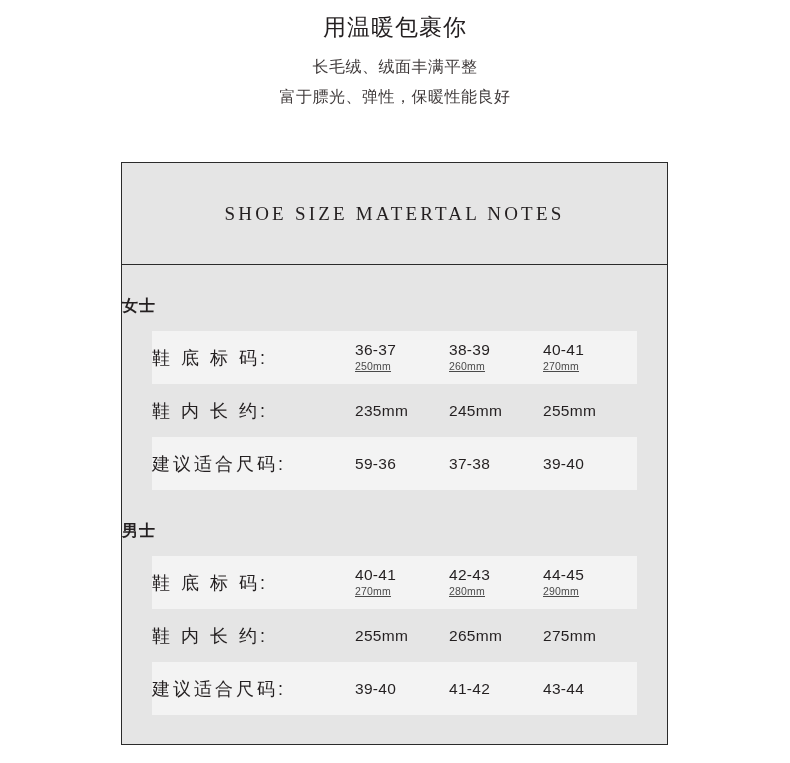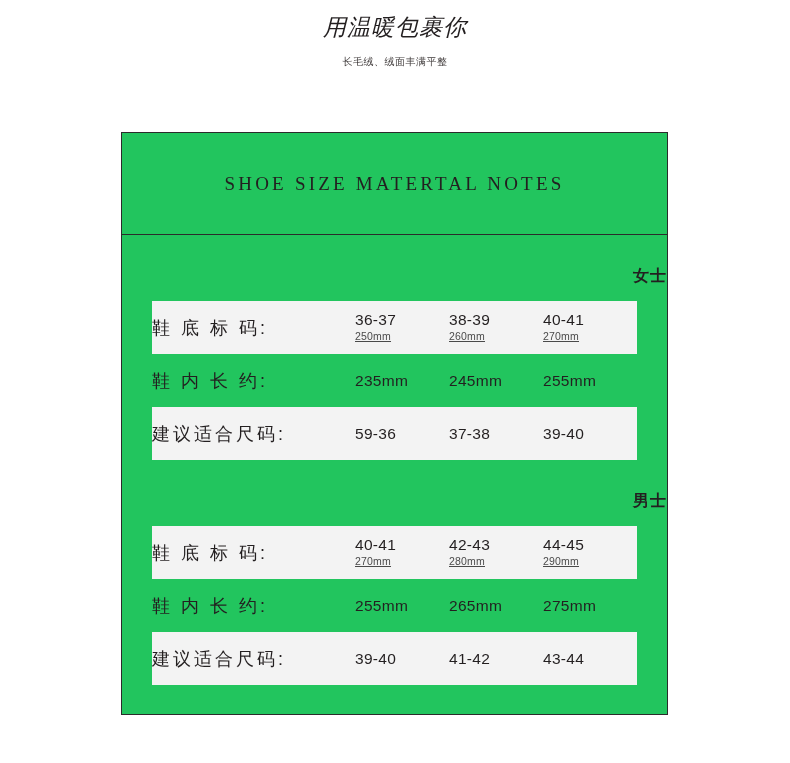--- a/index.html
+++ b/index.html
@@ -22,38 +22,37 @@
     padding-top: 14px;
     text-align: center;
   }
   .header-title {
     font-size: 23px;
     font-weight: normal;
     letter-spacing: 1px;
     color: #231f20;
     margin: 0 0 10px 0;
     line-height: 1.2;
-    font-style: italic;
   }
   .header-sub {
-    font-size: 10px;
+    font-size: 16px;
     color: #3f3a3a;
     line-height: 1.9;
     letter-spacing: 0.5px;
   }
 
   
   .card {
     position: absolute;
     left: 121px;
-    top: 132px;
+    top: 162px;
     width: 547px;
     height: 583px;
     border: 1px solid #2b2b2b;
-    background: #22c55e;
+    background: #e5e5e5;
   }
   .card-header {
     height: 102px;
     border-bottom: 1px solid #2b2b2b;
     display: flex;
     align-items: center;
     justify-content: center;
   }
   .card-header-text {
     font-family: "Liberation Serif", serif;
@@ -61,21 +60,21 @@
     letter-spacing: 3.2px;
     color: #231f20;
     white-space: nowrap;
   }
 
   .card-body {
     padding: 0 0;
   }
 
   .section-title {
-    text-align: right;
+    text-align: left;
     font-size: 16px;
     font-weight: bold;
     color: #231f20;
     letter-spacing: 1px;
   }
   .section-title.women { margin-top: 31px; margin-bottom: 0; }
   .section-title.men { margin-top: 31px; margin-bottom: 0; }
 
   table.size-table {
     width: 485px;
@@ -116,20 +115,21 @@
     text-decoration: underline;
   }
 </style>
 </head>
 <body>
 
 <div class="header">
   <h1 class="header-title">用温暖包裹你</h1>
   <div class="header-sub">
     <div>长毛绒、绒面丰满平整</div>
+    <div>富于膘光、弹性，保暖性能良好</div>
   </div>
 </div>
 
 <div class="card">
   <div class="card-header">
     <div class="card-header-text">SHOE SIZE MATERTAL NOTES</div>
   </div>
 
   <div class="card-body">
 

